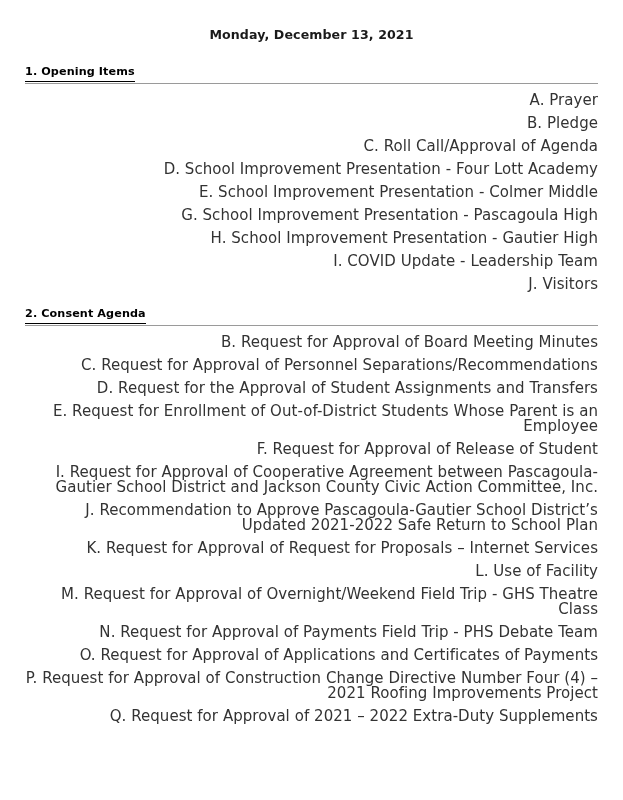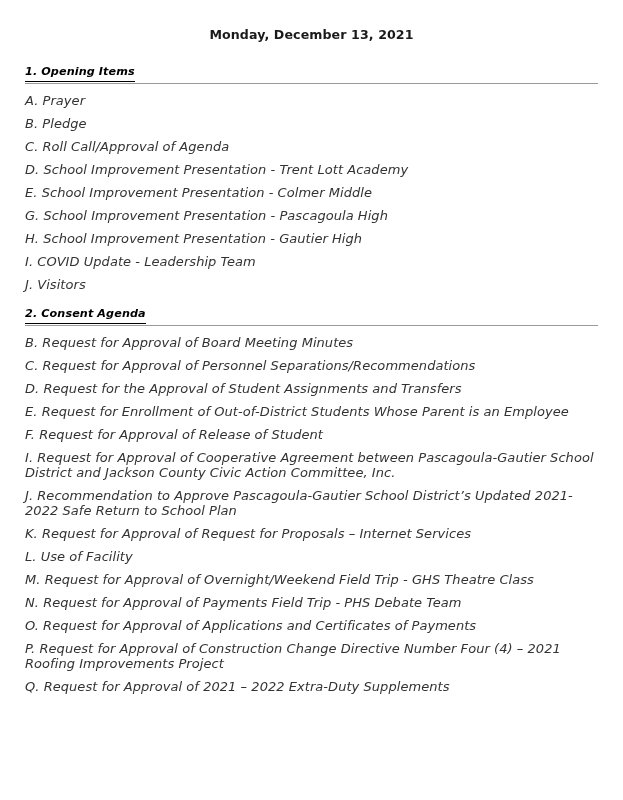--- a/index.html
+++ b/index.html
@@ -39,21 +39,20 @@
   }
 
   
   .agenda {
     margin-top: 22px;
     padding-left: 25px;
     padding-right: 25px;
   }
   .section {
     margin-bottom: 0;
-    font-style: italic;
   }
   .section + .section {
     margin-top: 15px;
   }
 
   .section-heading {
     position: relative;
     font-weight: bold;
     font-size: 11.2px;
     color: #000000;
@@ -69,25 +68,26 @@
     padding-bottom: 3px;
   }
 
   
   .item-list {
     list-style: none;
     margin: 0;
     padding: 0;
   }
   .item {
-    font-size: 13px;
+    font-size: 15px;
     line-height: 15px;
     color: #333333;
     margin: 0 0 8px 0;
     letter-spacing: 0.05px;
+    text-align: right;
   }
   .item:last-child {
     margin-bottom: 0;
   }
 </style>
 </head>
 <body>
 
 <div class="page">
 
@@ -98,21 +98,21 @@
   <div class="agenda">
 
     <div class="section">
       <div class="section-heading">
         <span class="heading-text">1. Opening Items</span>
       </div>
       <ul class="item-list">
         <li class="item">A. Prayer</li>
         <li class="item">B. Pledge</li>
         <li class="item">C. Roll Call/Approval of Agenda</li>
-        <li class="item">D. School Improvement Presentation - Trent Lott Academy</li>
+        <li class="item">D. School Improvement Presentation - Four Lott Academy</li>
         <li class="item">E. School Improvement Presentation - Colmer Middle</li>
         <li class="item">G. School Improvement Presentation - Pascagoula High</li>
         <li class="item">H. School Improvement Presentation - Gautier High</li>
         <li class="item">I. COVID Update - Leadership Team</li>
         <li class="item">J. Visitors</li>
       </ul>
     </div>
 
     <div class="section">
       <div class="section-heading">

